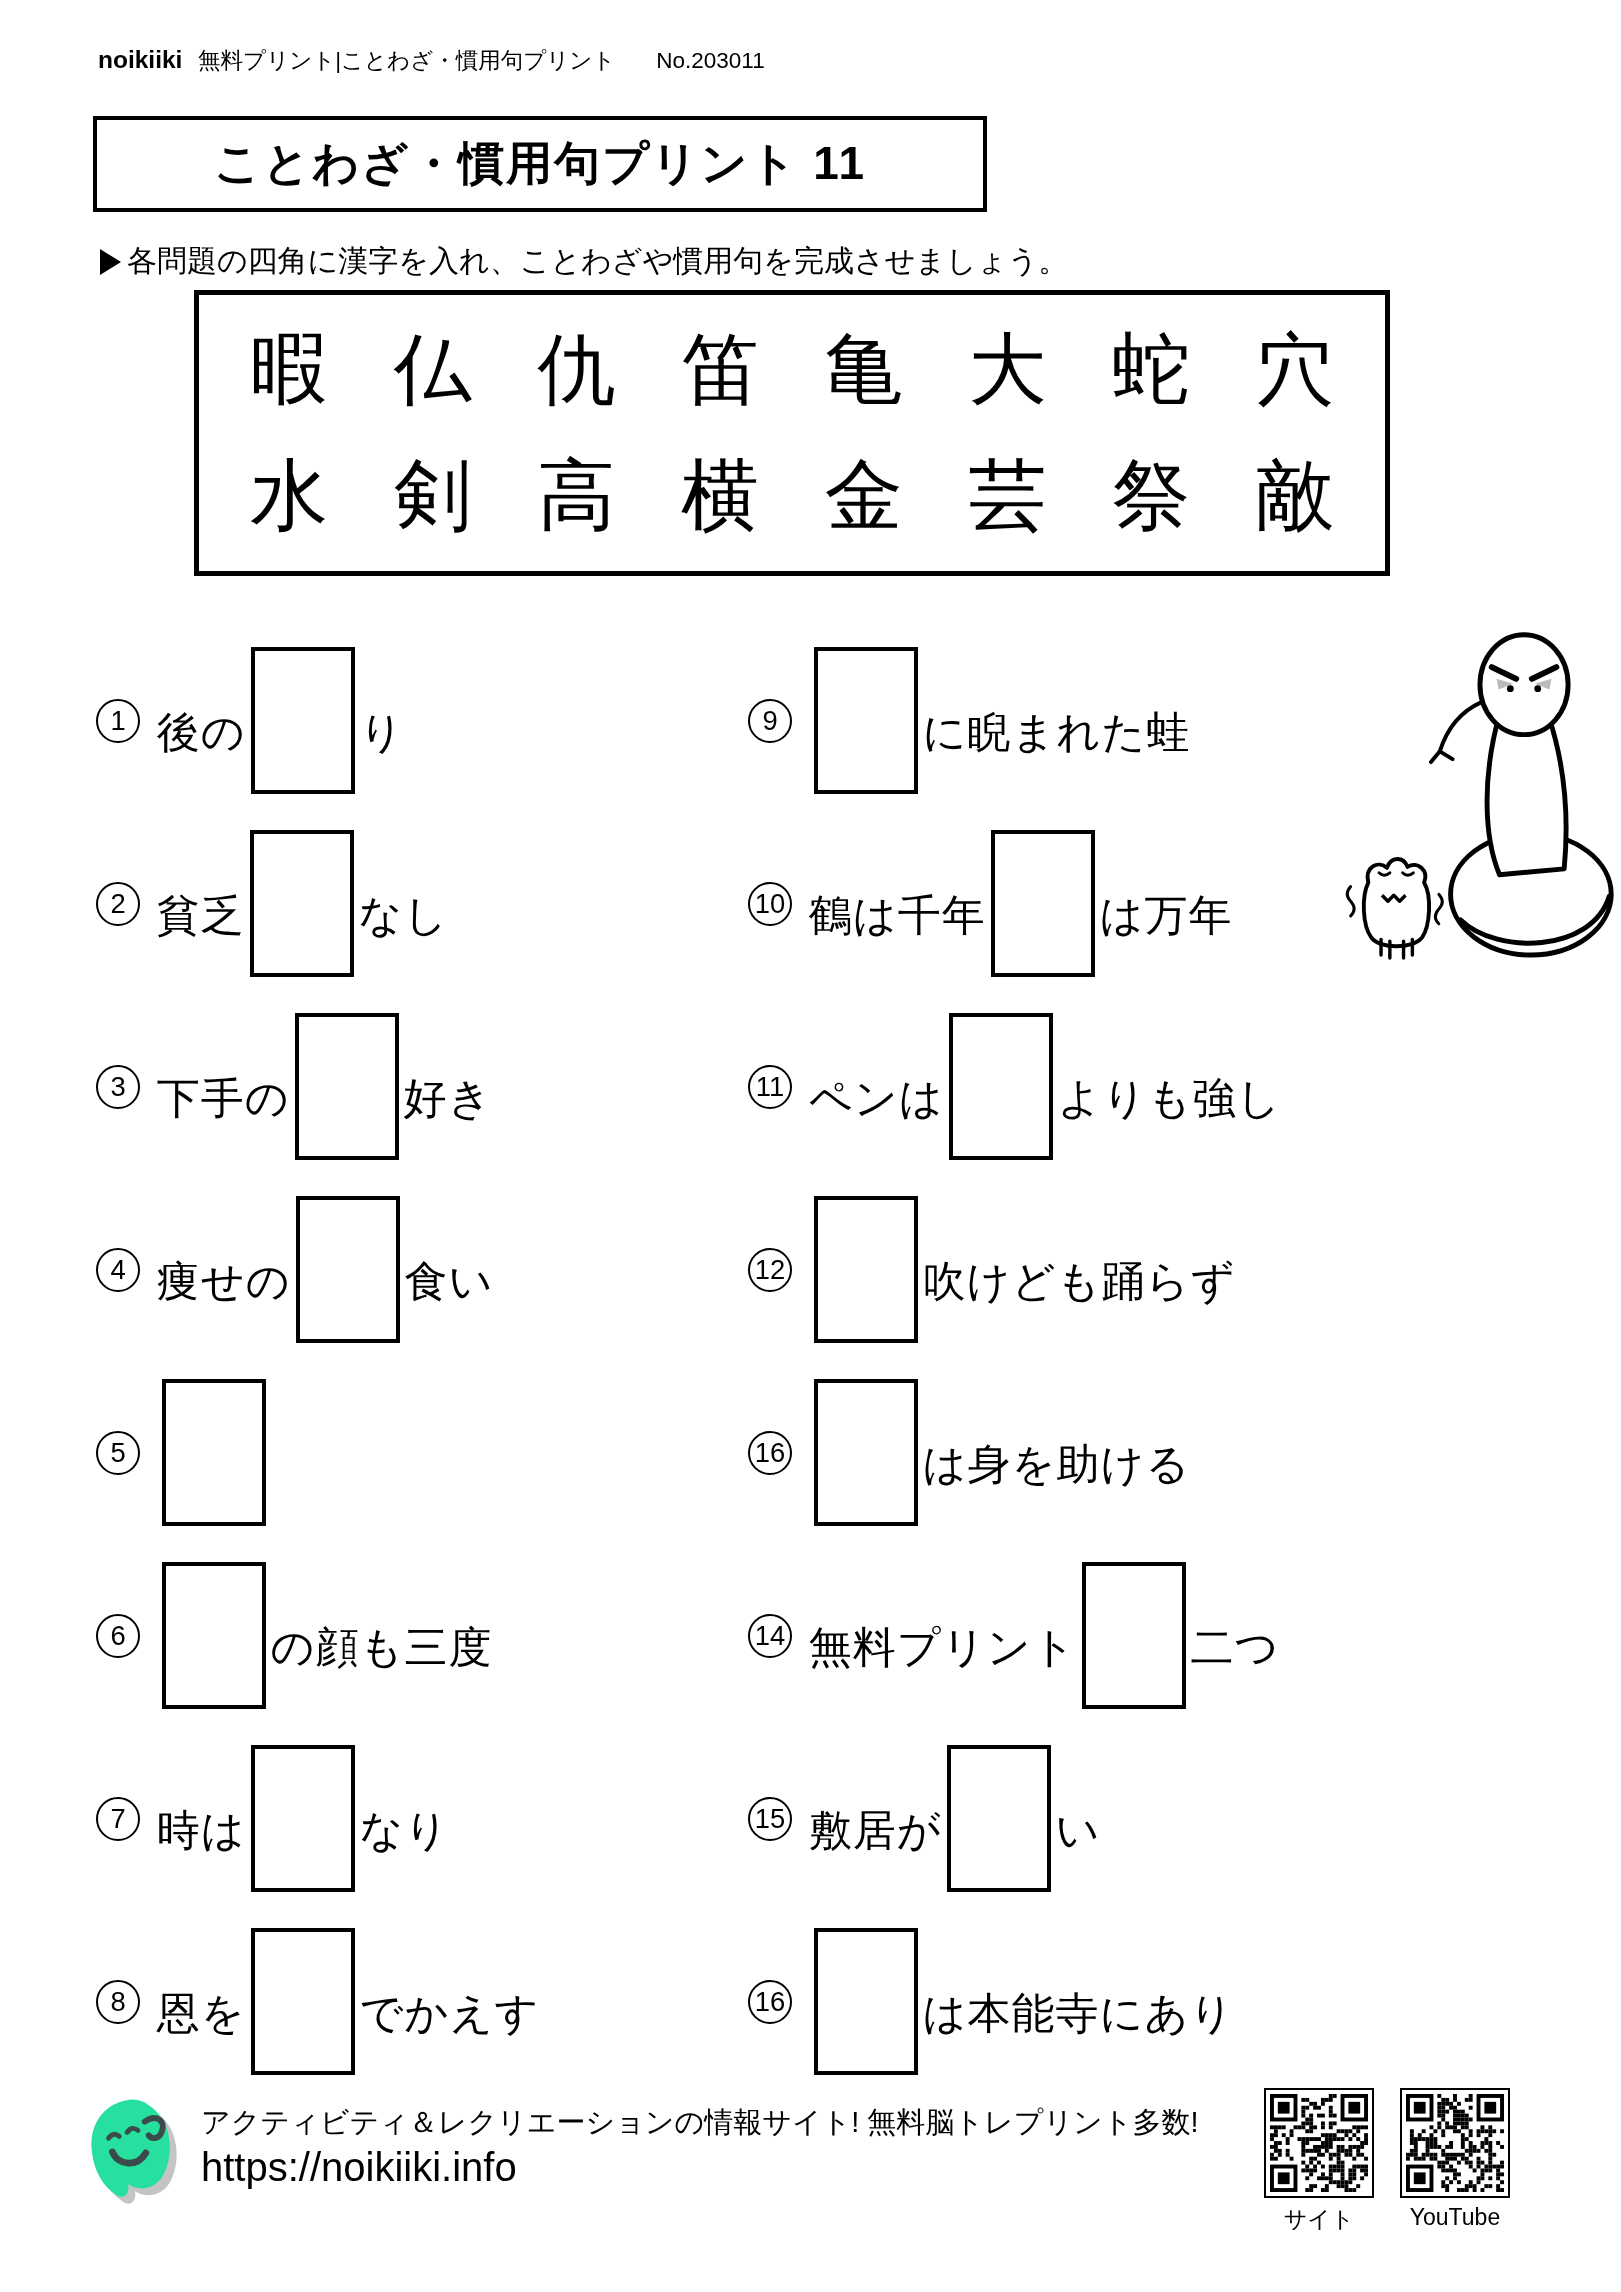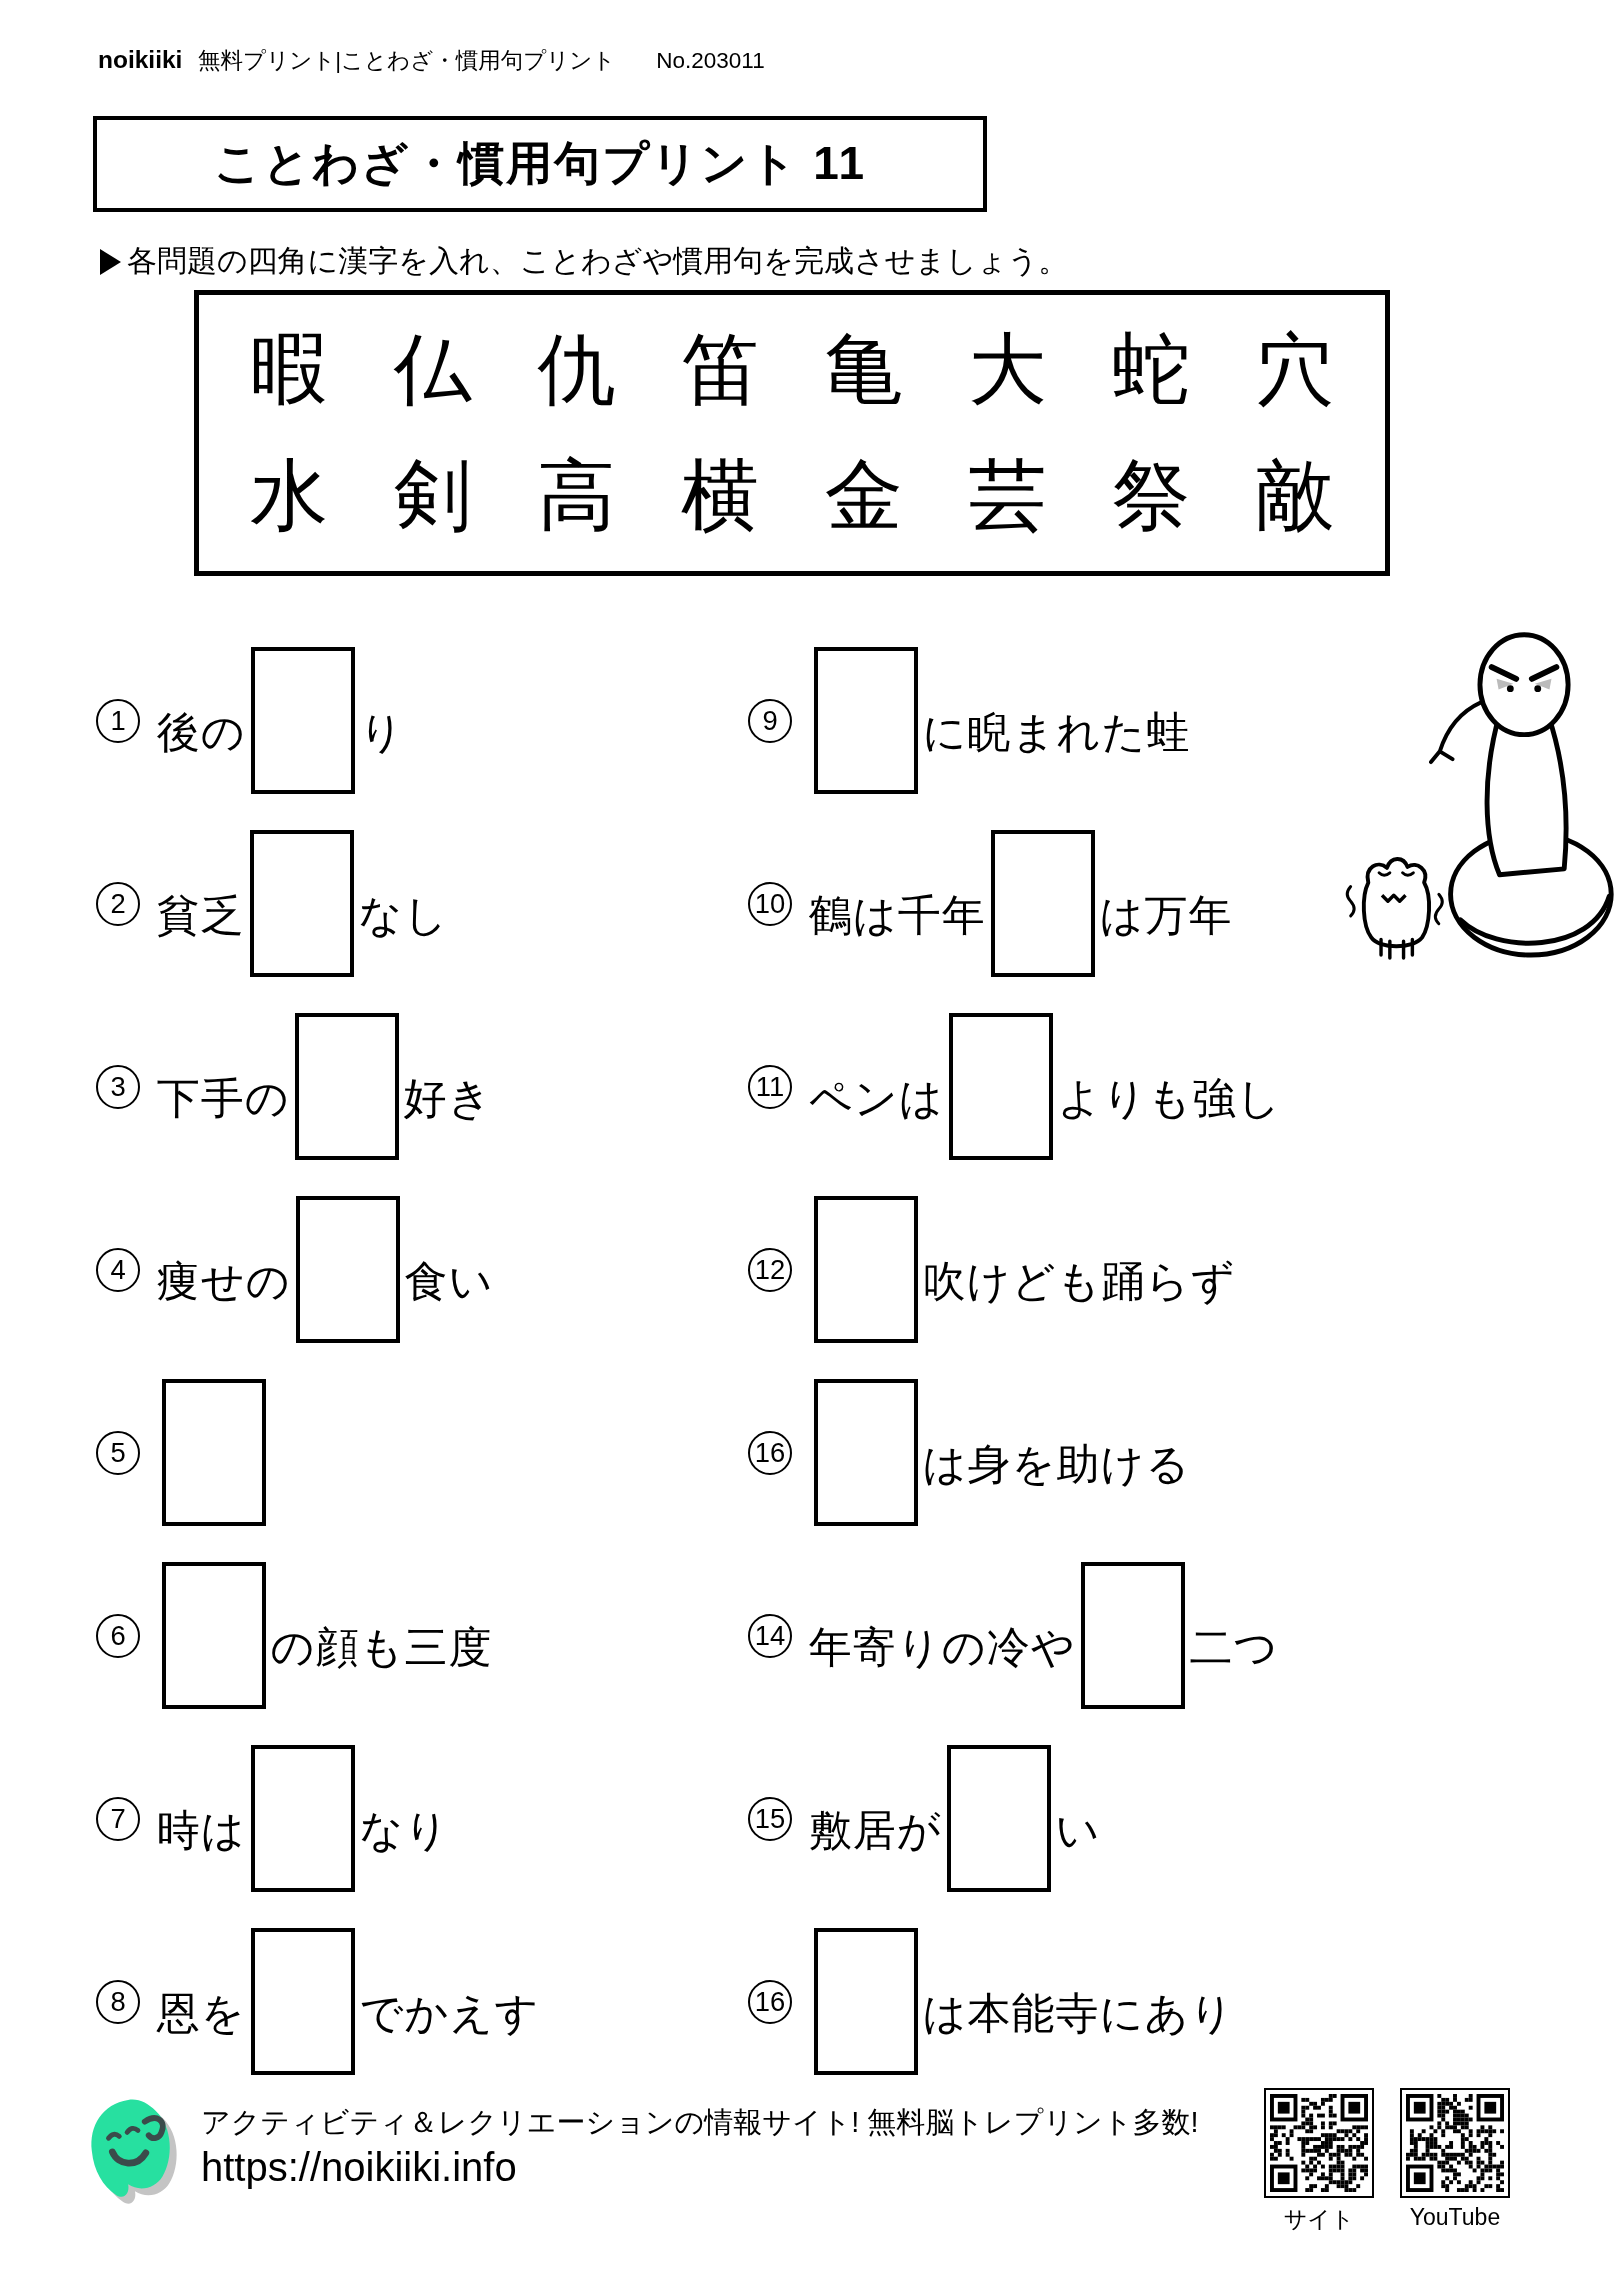--- a/index.html
+++ b/index.html
@@ -158,21 +158,21 @@
       <span class="answer-box"></span>
       <span class="ptext">吹けども踊らず</span>
     </div>
     <div class="problem-row">
       <span class="num-circle">16</span>
       <span class="answer-box"></span>
       <span class="ptext">は身を助ける</span>
     </div>
     <div class="problem-row">
       <span class="num-circle">14</span>
-      <span class="ptext">年寄りの冷や</span>
+      <span class="ptext">無料プリント</span>
       <span class="answer-box"></span>
       <span class="ptext">二つ</span>
     </div>
     <div class="problem-row">
       <span class="num-circle">15</span>
       <span class="ptext">敷居が</span>
       <span class="answer-box"></span>
       <span class="ptext">い</span>
     </div>
     <div class="problem-row">

